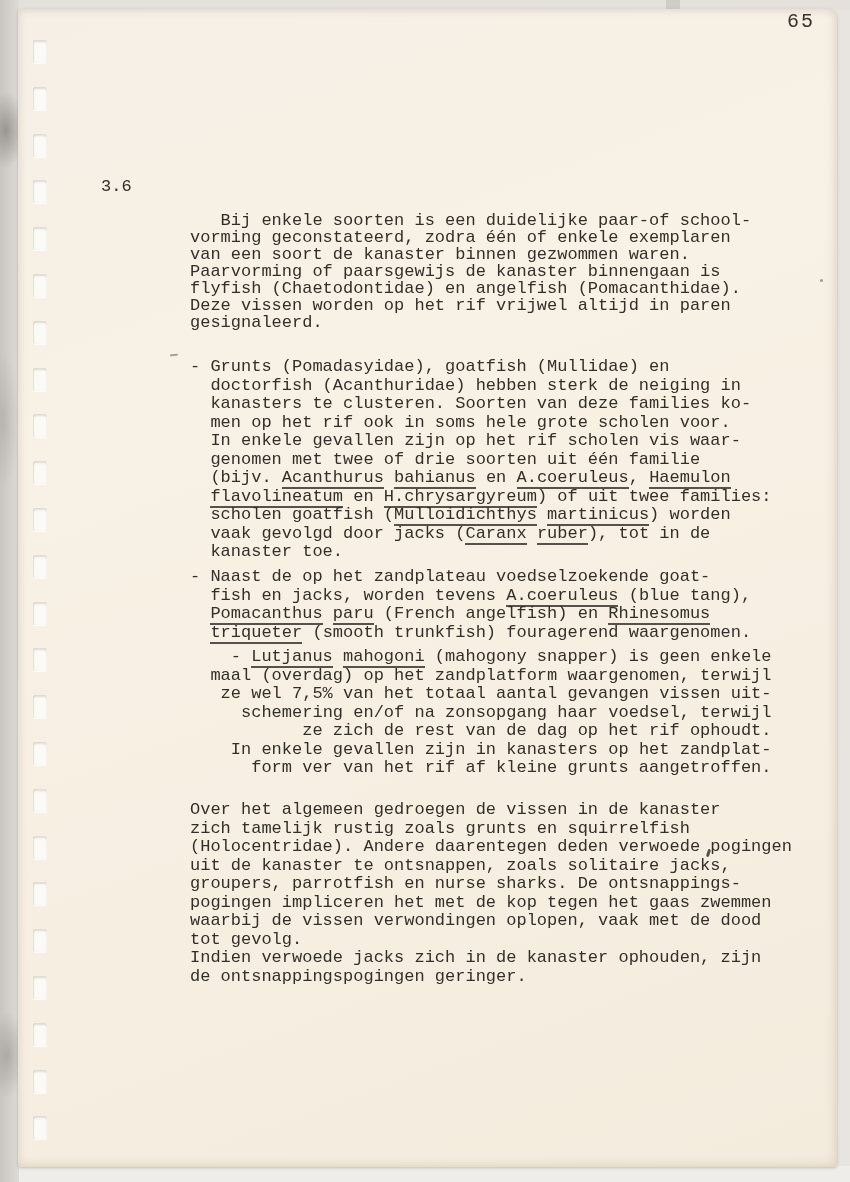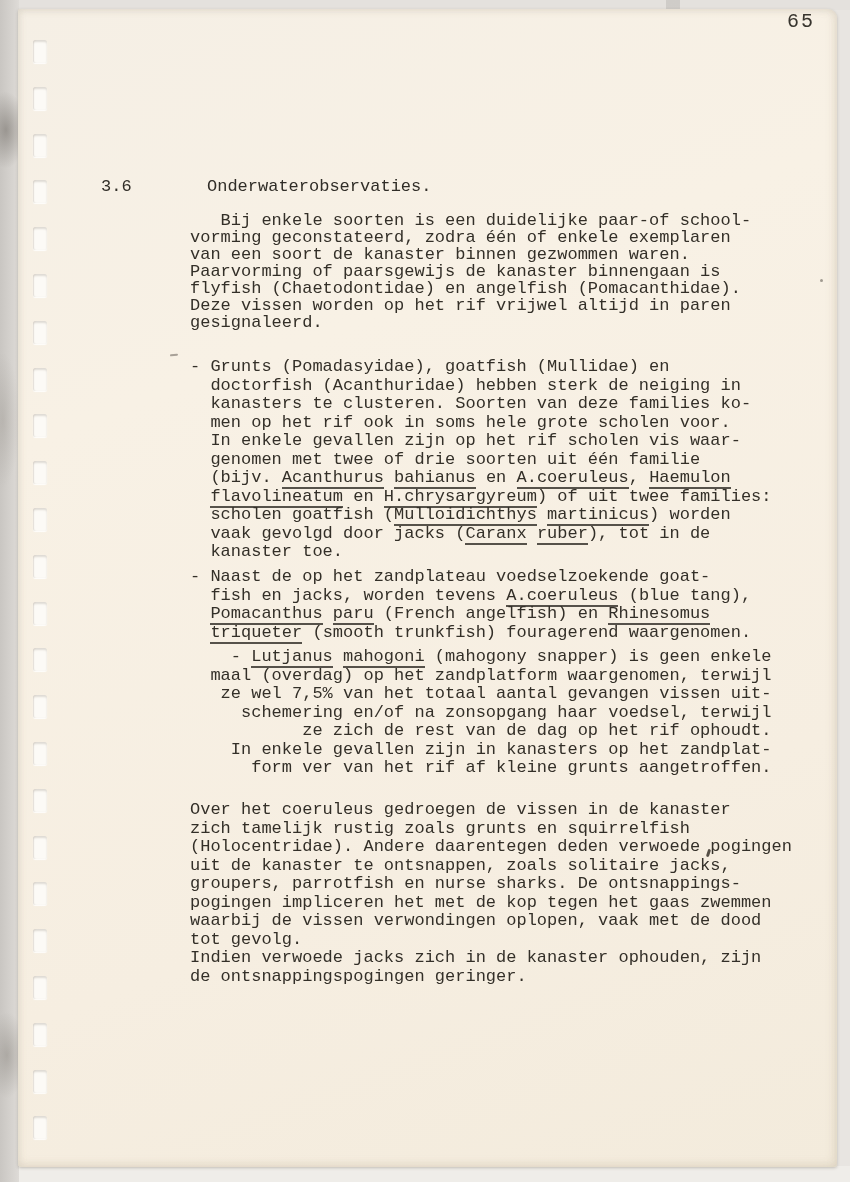--- a/index.html
+++ b/index.html
@@ -112,21 +112,20 @@
         <div class="hole" style="top: 967px;"></div>
         <div class="hole" style="top: 1013.8px;"></div>
         <div class="hole" style="top: 1060.6px;"></div>
         <div class="hole" style="top: 1107.4px;"></div>
       </div>
 
     <div class="page-number">65</div>
 
     <div class="heading">
       <span class="sec-num">3.6</span>
-      <span class="sec-title">Onderwaterobservaties.</span>
     </div>
 
     <div class="tblock b0">
         <div class="line"><span>   Bij enkele soorten is een duidelijke paar-of school-</span></div>
         <div class="line"><span>vorming geconstateerd, zodra één of enkele exemplaren</span></div>
         <div class="line"><span>van een soort de kanaster binnen gezwommen waren.</span></div>
         <div class="line"><span>Paarvorming of paarsgewijs de kanaster binnengaan is</span></div>
         <div class="line"><span>flyfish (Chaetodontidae) en angelfish (Pomacanthidae).</span></div>
         <div class="line"><span>Deze vissen worden op het rif vrijwel altijd in paren</span></div>
         <div class="line"><span>gesignaleerd.</span></div>
@@ -153,21 +152,21 @@
     <div class="tblock b3">
         <div class="line"><span>- </span><span class="u">Lutjanus</span><span> </span><span class="u">mahogoni</span><span> (mahogony snapper) is geen enkele</span></div>
         <div class="line"><span>  maal (overdag) op het zandplatform waargenomen, terwijl</span></div>
         <div class="line"><span>  ze wel 7,5% van het totaal aantal gevangen vissen uit-</span></div>
         <div class="line"><span>  schemering en/of na zonsopgang haar voedsel, terwijl</span></div>
         <div class="line"><span>  ze zich de rest van de dag op het rif ophoudt.</span></div>
         <div class="line"><span>  In enkele gevallen zijn in kanasters op het zandplat-</span></div>
         <div class="line"><span>  form ver van het rif af kleine grunts aangetroffen.</span></div>
       </div>
     <div class="tblock b4">
-        <div class="line"><span>Over het coeruleus gedroegen de vissen in de kanaster</span></div>
+        <div class="line"><span>Over het algemeen gedroegen de vissen in de kanaster</span></div>
         <div class="line"><span>zich tamelijk rustig zoals grunts en squirrelfish</span></div>
         <div class="line"><span>(Holocentridae). Andere daarentegen deden verwoede pogingen</span></div>
         <div class="line"><span>uit de kanaster te ontsnappen, zoals solitaire jacks,</span></div>
         <div class="line"><span>groupers, parrotfish en nurse sharks. De ontsnappings-</span></div>
         <div class="line"><span>pogingen impliceren het met de kop tegen het gaas zwemmen</span></div>
         <div class="line"><span>waarbij de vissen verwondingen oplopen, vaak met de dood</span></div>
         <div class="line"><span>tot gevolg.</span></div>
         <div class="line"><span>Indien verwoede jacks zich in de kanaster ophouden, zijn</span></div>
         <div class="line"><span>de ontsnappingspogingen geringer.</span></div>
       </div>

